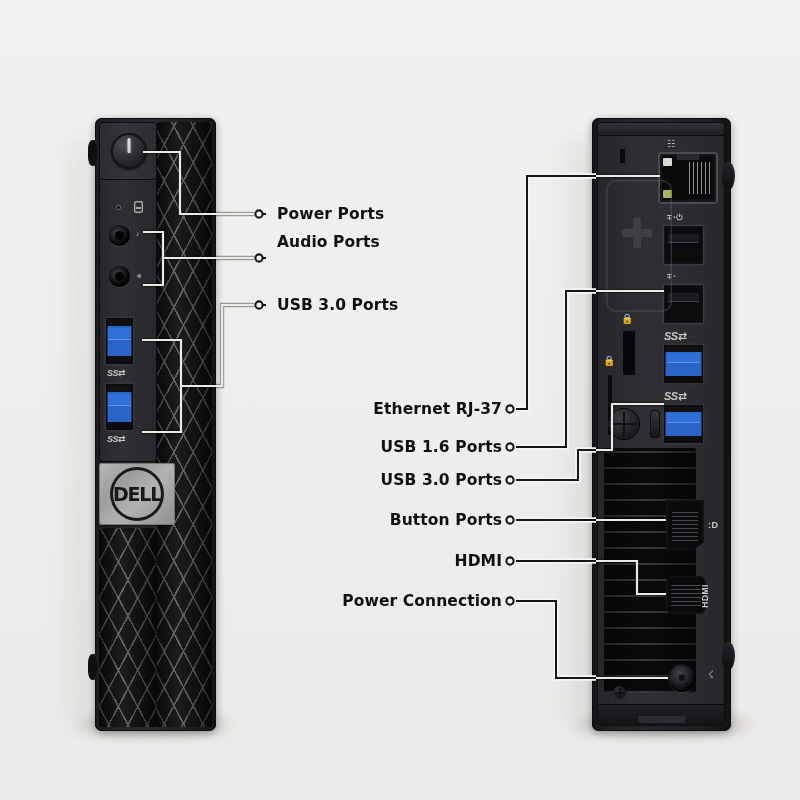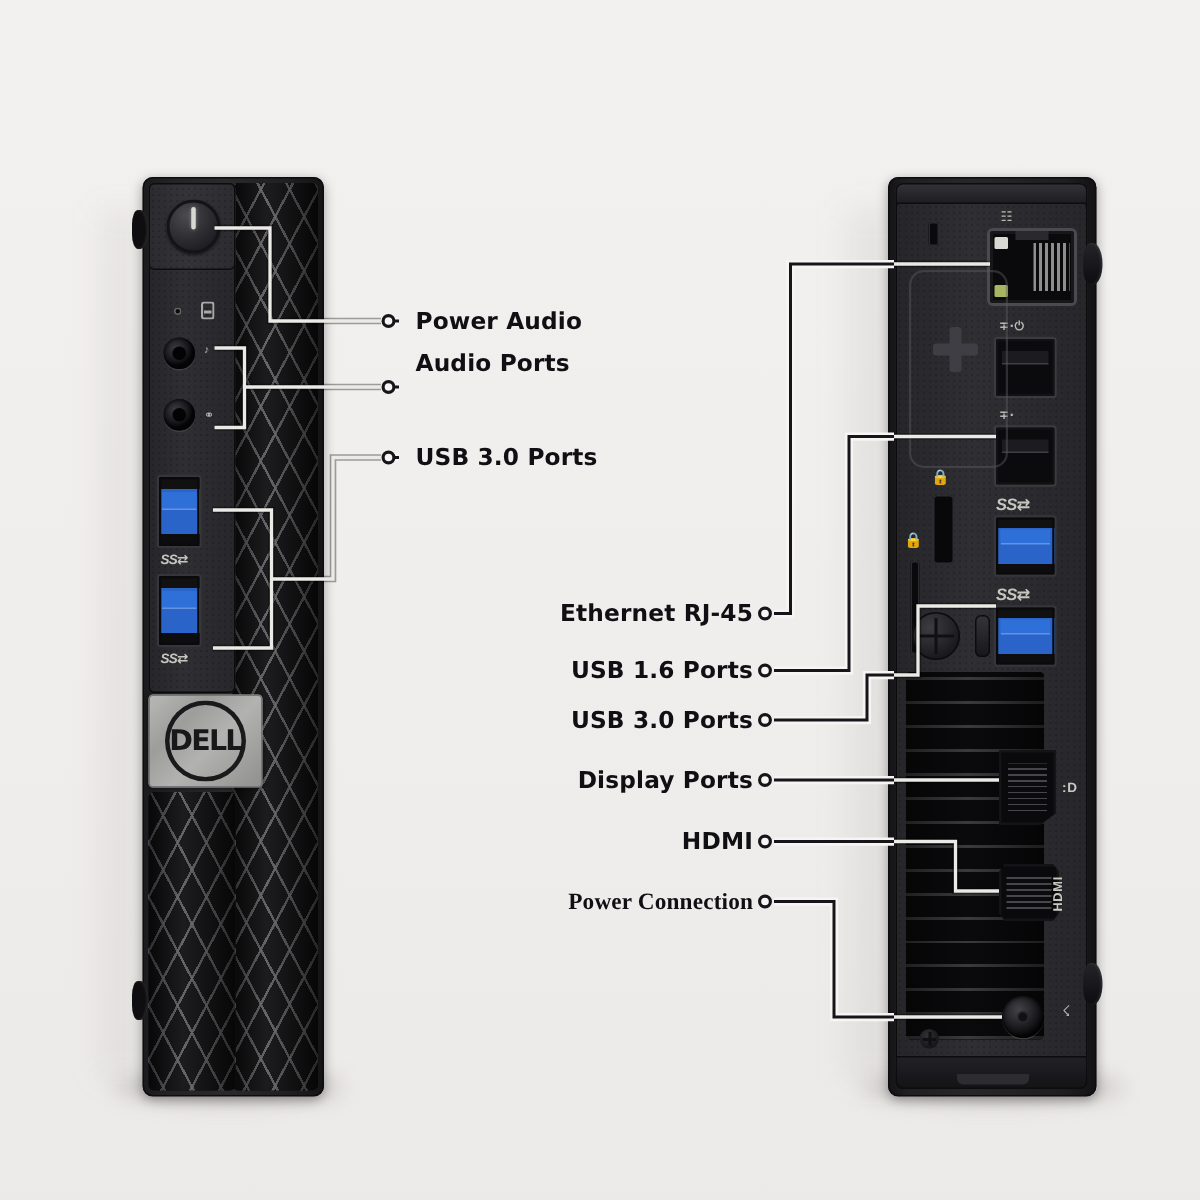--- a/index.html
+++ b/index.html
@@ -395,24 +395,24 @@
     <circle class="dot-o" cx="259" cy="305" r="3.6"></circle>
 
     <circle class="dot-o" cx="510" cy="409" r="3.6"></circle>
     <circle class="dot-o" cx="510" cy="447" r="3.6"></circle>
     <circle class="dot-o" cx="510" cy="480" r="3.6"></circle>
     <circle class="dot-o" cx="510" cy="520" r="3.6"></circle>
     <circle class="dot-o" cx="510" cy="561" r="3.6"></circle>
     <circle class="dot-o" cx="510" cy="601" r="3.6"></circle>
   </svg>
 
-  <div class="lbl left-anchor" style="left:277px;top:207px;">Power Audio</div>
+  <div class="lbl left-anchor" style="left:277px;top:207px;">Power Ports</div>
   <div class="lbl left-anchor" style="left:277px;top:235px;">Audio Ports</div>
   <div class="lbl left-anchor" style="left:277px;top:298px;">USB 3.0 Ports</div>
 
-  <div class="lbl right-anchor" style="left:502px;top:402px;">Ethernet RJ-45</div>
+  <div class="lbl right-anchor" style="left:502px;top:402px;">Ethernet RJ-37</div>
   <div class="lbl right-anchor" style="left:502px;top:440px;">USB 1.6 Ports</div>
   <div class="lbl right-anchor" style="left:502px;top:473px;">USB 3.0 Ports</div>
-  <div class="lbl right-anchor" style="left:502px;top:513px;">Display Ports</div>
+  <div class="lbl right-anchor" style="left:502px;top:513px;">Button Ports</div>
   <div class="lbl right-anchor" style="left:502px;top:554px;">HDMI</div>
-  <div class="lbl right-anchor" style="left:502px;top:594px;font-family:Liberation Serif, serif;">Power Connection</div>
+  <div class="lbl right-anchor" style="left:502px;top:594px;">Power Connection</div>
 
 </div>
 
 </body></html>

